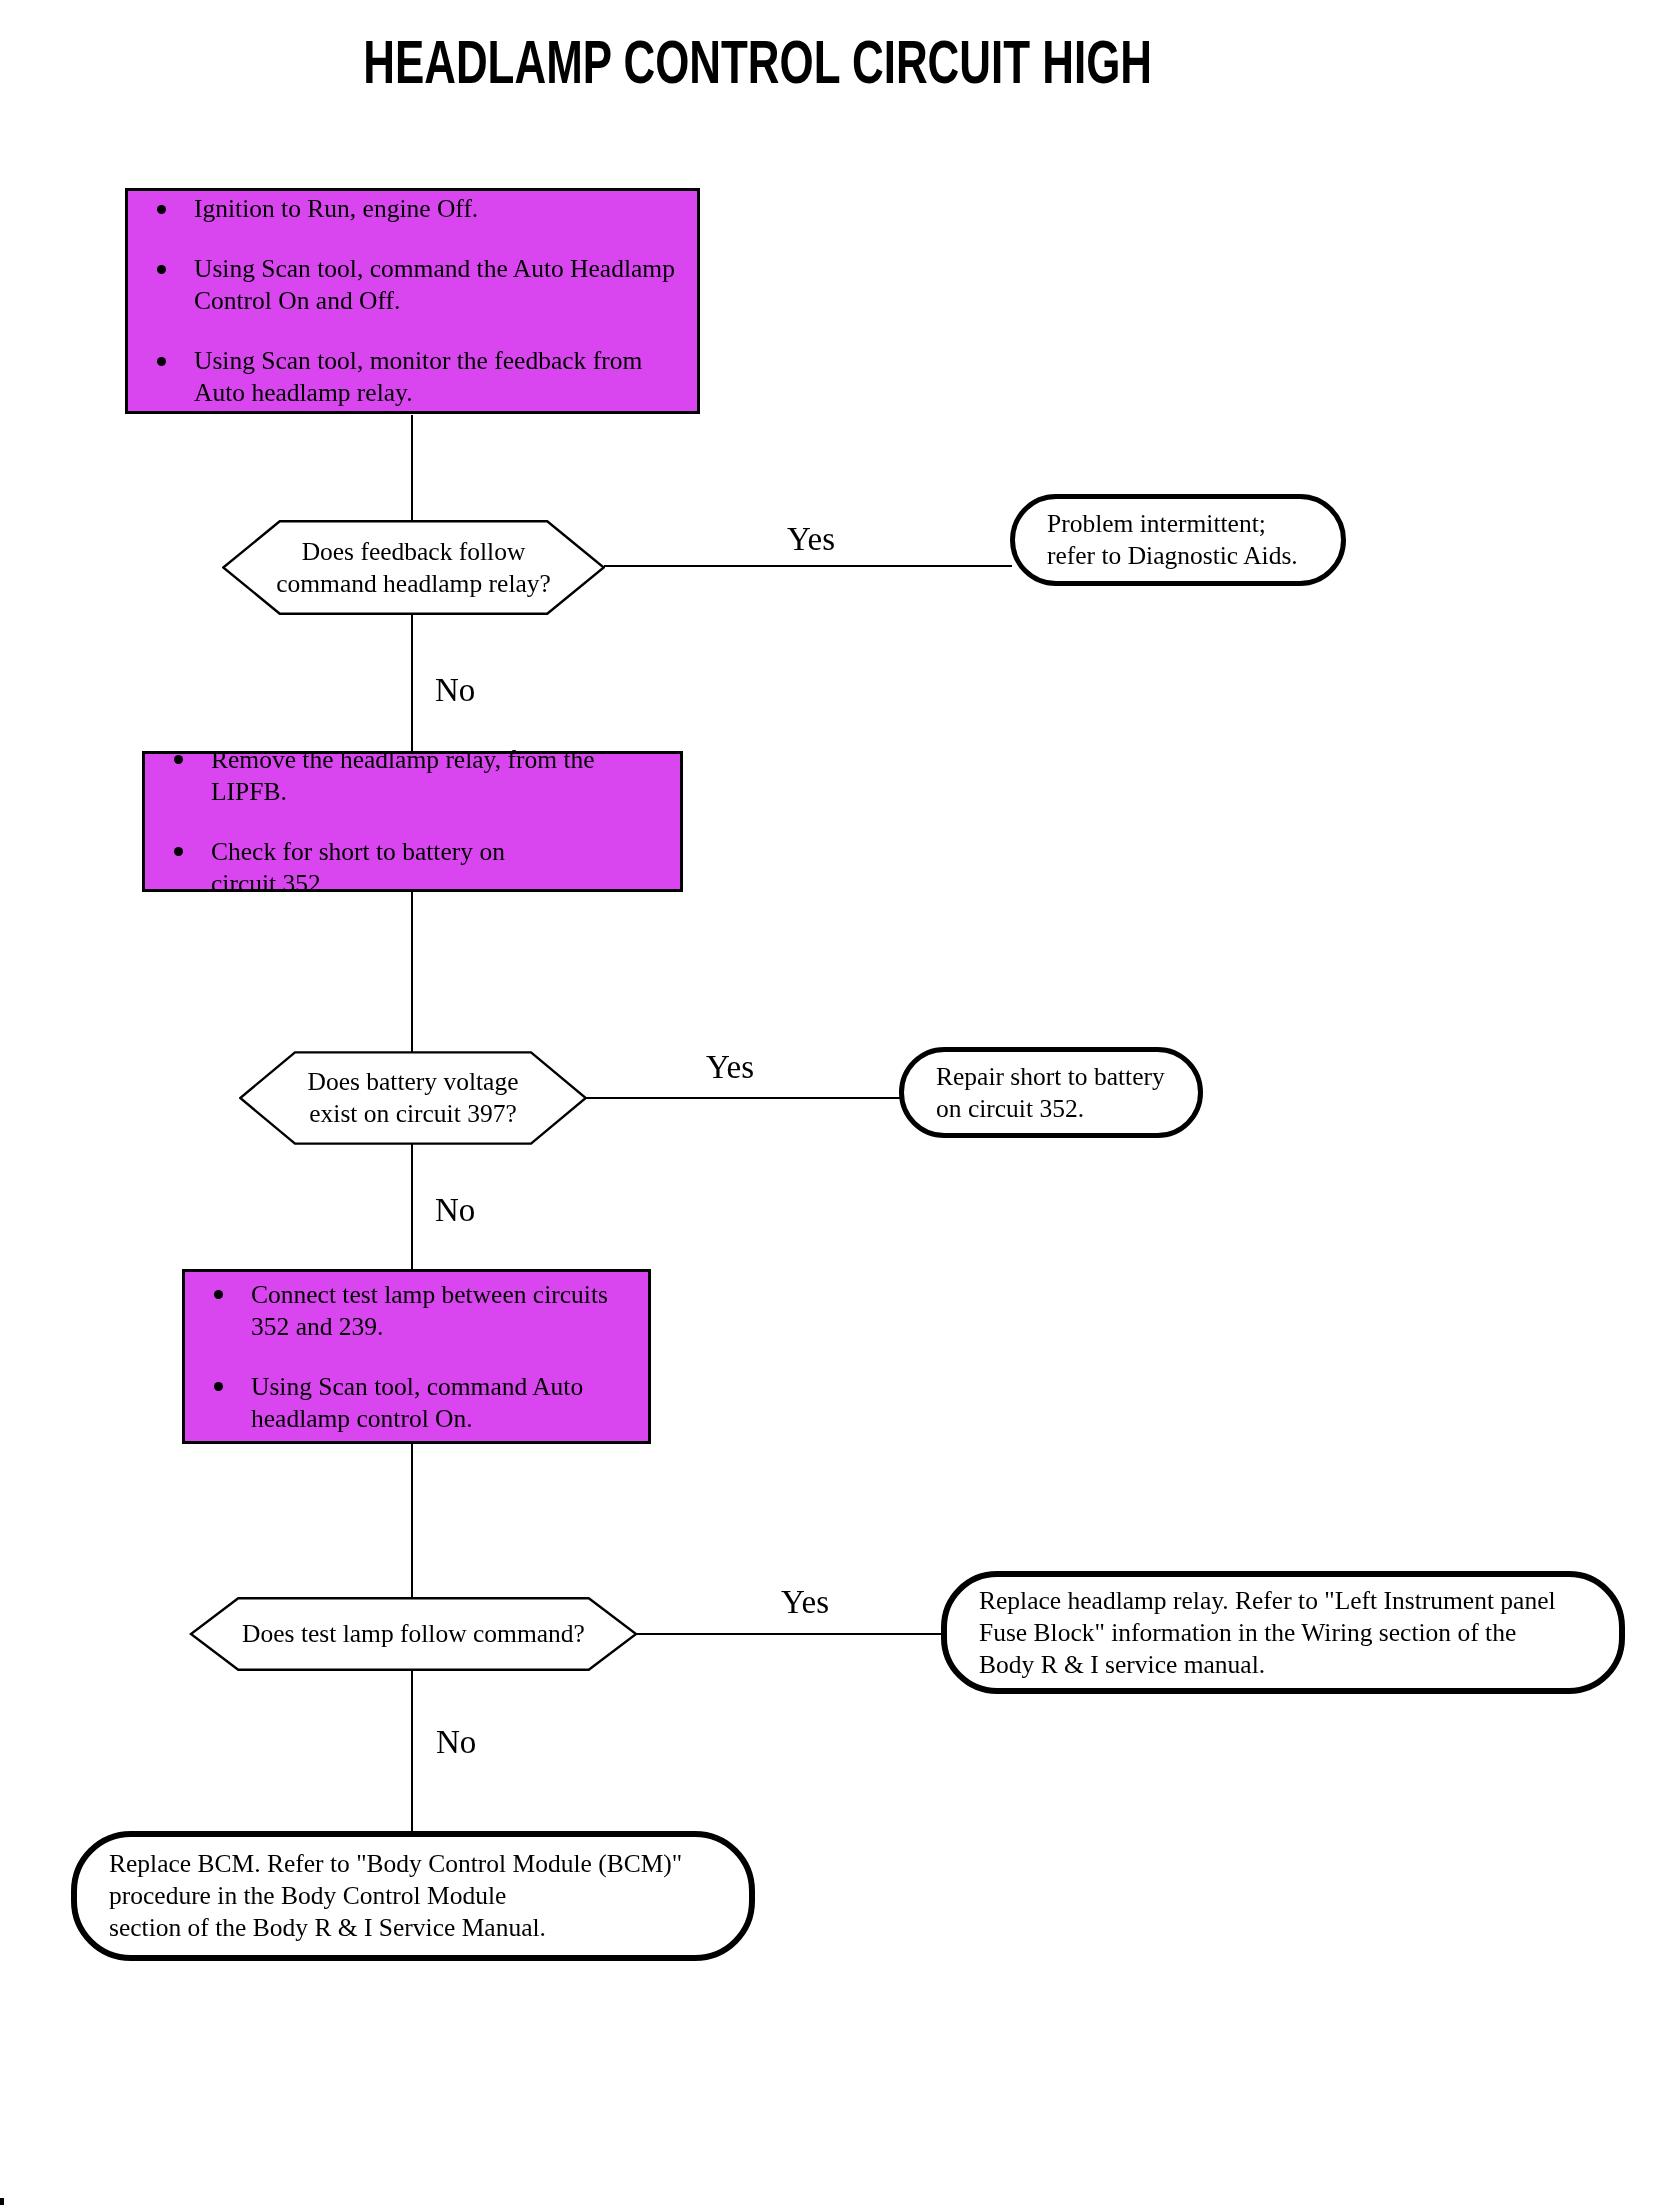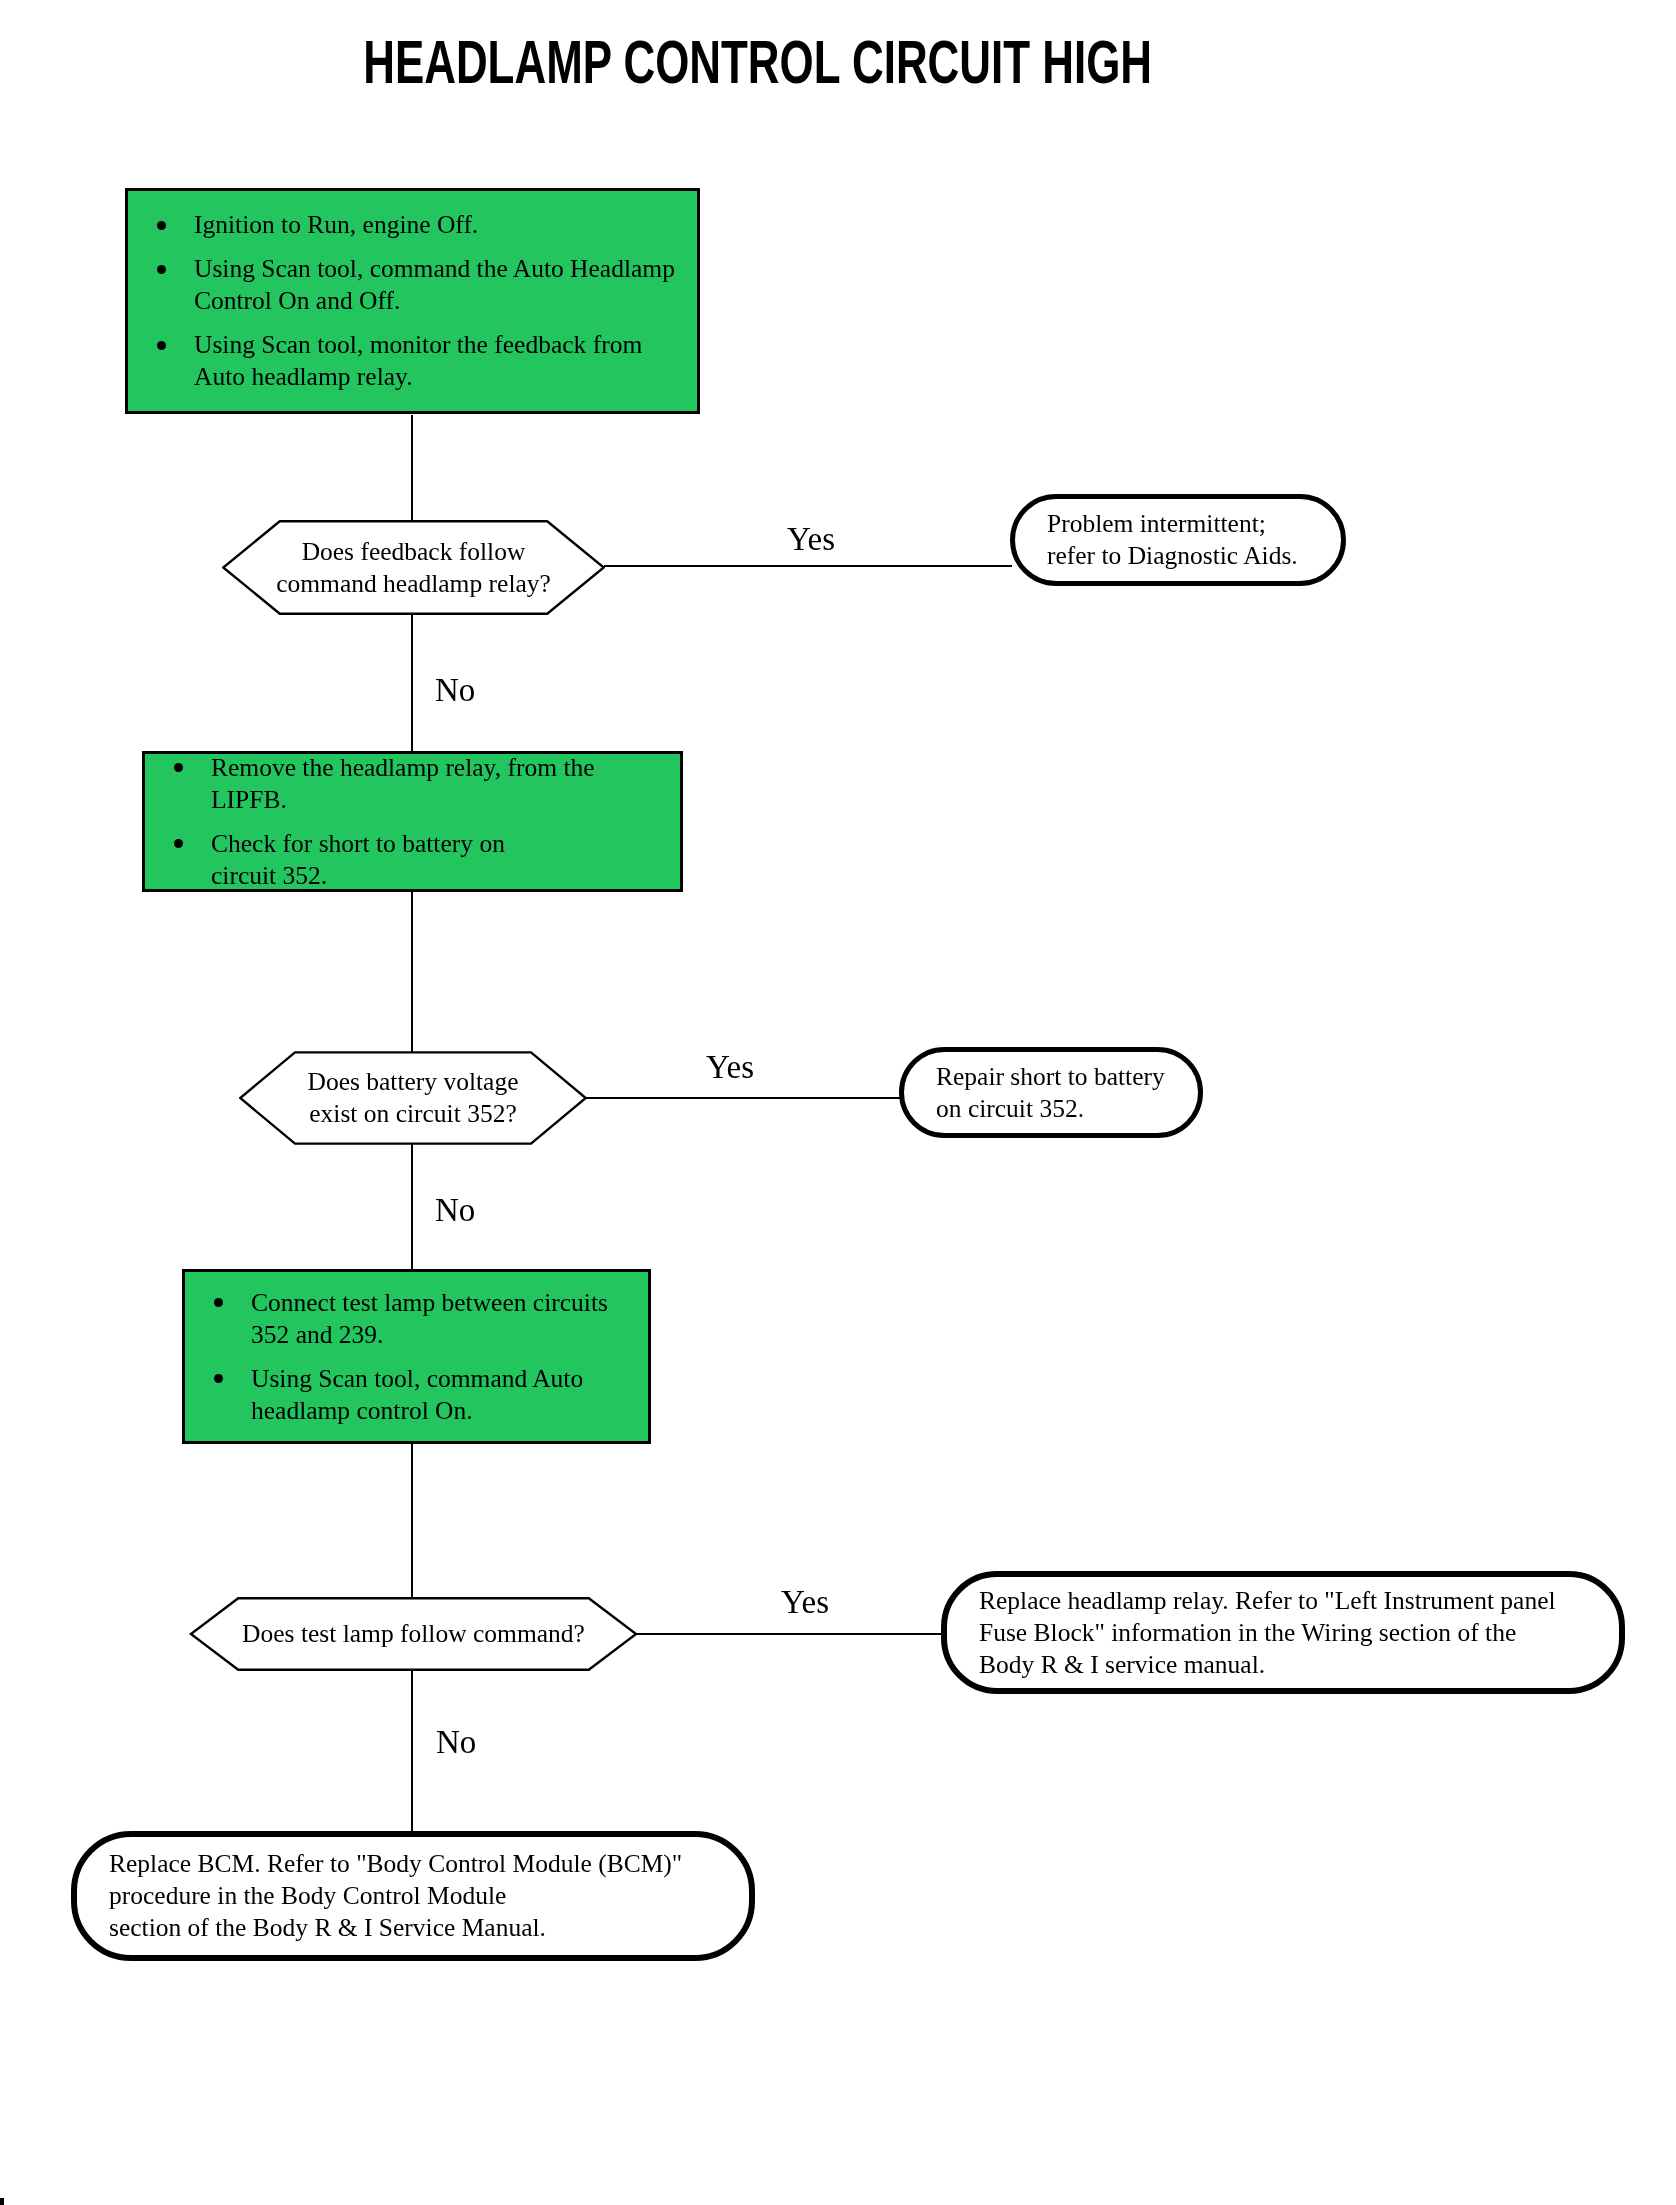--- a/index.html
+++ b/index.html
@@ -6,22 +6,22 @@
   .page{
     position:relative;width:1676px;height:2205px;background:#ffffff;
     font-family:"Liberation Serif",serif;color:#000;overflow:hidden;
   }
   .title{
     position:absolute;left:210px;top:29px;width:1094px;text-align:center;
     font-family:"Liberation Sans",sans-serif;font-weight:700;font-size:61px;
     line-height:1.1;white-space:nowrap;transform:scaleX(.72);transform-origin:center center;
   }
   .box{
-    position:absolute;border:3px solid #000;background:#22c55e;box-sizing:border-box;
-    display:flex;flex-direction:column;justify-content:center;gap:12px;
+    position:absolute;border:3px solid #000;background:#d946ef;box-sizing:border-box;
+    display:flex;flex-direction:column;justify-content:center;gap:28px;
   }
   .bullet{display:flex;align-items:flex-start;gap:28px;padding-left:29px;padding-right:6px;
     font-size:25.5px;line-height:32px;}
   .dot{flex:0 0 auto;width:9px;height:9px;margin-top:11.5px;border-radius:50%;background:#000;}
   .btxt{white-space:pre-line;}
   .hexwrap{position:absolute;}
   .hexlabel{
     position:absolute;display:flex;align-items:center;justify-content:center;
     font-size:25.5px;line-height:32px;white-space:pre-line;text-align:center;
   }
@@ -91,21 +91,21 @@
   </div>
 
   <div class="lineV" style="left:411px;top:891px;height:161px;"></div>
 
   <div class="hexwrap" style="left:239px;top:1051px;">
     <svg width="348" height="94" viewBox="0 0 572 154">
       <polygon points="92,2 480,2 570,77 480,152 92,152 2,77" fill="#ffffff" stroke="#000000" stroke-width="4"></polygon>
     </svg>
   </div>
   <div class="hexlabel" style="left:239px;top:1051px;width:348px;height:94px;">Does battery voltage
-exist on circuit 352?</div>
+exist on circuit 397?</div>
 
   <div class="lineH" style="left:585px;top:1097px;width:315px;"></div>
   <div class="lbl" style="left:706px;top:1053px;">Yes</div>
 
   <div class="term" style="left:899px;top:1047px;width:304px;height:91px;border-radius:46px;">Repair short to battery
 on circuit 352.</div>
 
   <div class="lineV" style="left:411px;top:1143px;height:127px;"></div>
   <div class="lbl" style="left:435px;top:1196px;">No</div>
 

